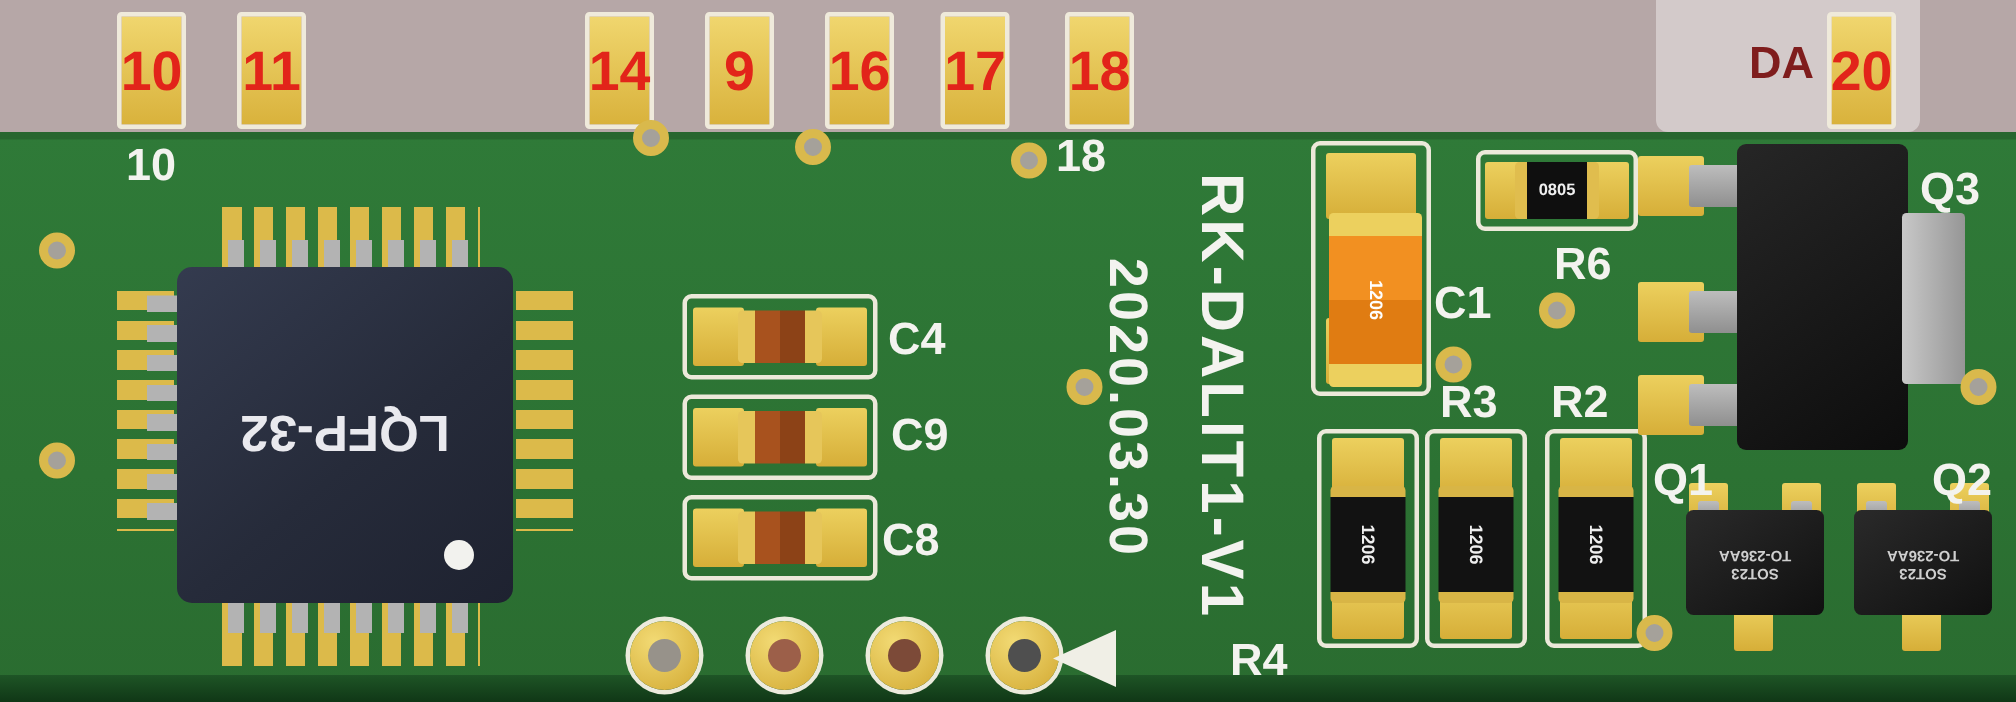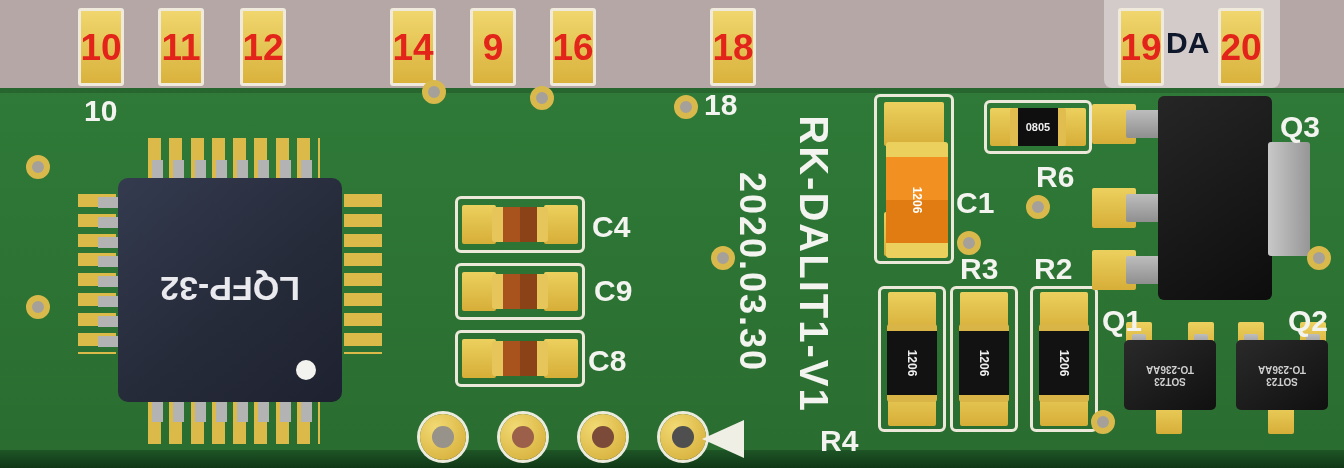--- a/index.html
+++ b/index.html
@@ -7,21 +7,21 @@
          font-family:"Liberation Sans",sans-serif;}
   .abs{position:absolute;}
   .board-main{background:linear-gradient(180deg,#2f7a38 0%,#2c7233 60%,#2a6c30 100%);}
   .edge-bottom{background:linear-gradient(180deg,#1e5526,#103716);}
   .tab-shadow{background:rgba(0,0,0,.16);}
   .pad{background:linear-gradient(180deg,#f0d66e,#d9b23c);border:3px solid #efeadb;border-radius:3px;
        box-sizing:border-box;display:flex;align-items:center;justify-content:center;}
   .top-pad{top:8px;width:46px;height:78px;}
   .rednum{color:#e2241a;font-weight:bold;font-size:37px;line-height:1;}
   .silk{position:absolute;color:#f3f3ef;font-weight:bold;font-size:30px;line-height:1;white-space:nowrap;}
-  .dark-label{position:absolute;color:#0f172a;font-weight:bold;font-size:30px;line-height:1;}
+  .dark-label{position:absolute;color:#7f1d1d;font-weight:bold;font-size:30px;line-height:1;}
   .gold{background:linear-gradient(180deg,#ecd05e,#d6ae38);border-radius:2px;}
   .outline{border:3px solid #ece9da;border-radius:6px;box-sizing:border-box;}
   .via{border-radius:50%;background:#a5a19a;border:6px solid #d9b94c;box-sizing:border-box;width:24px;height:24px;}
   .chip-body{background:linear-gradient(140deg,#343b4f 0%,#262b3a 55%,#1e2230 100%);border-radius:10px;}
   .pad-row-h{background:repeating-linear-gradient(90deg,#dcba4a 0 13px,rgba(0,0,0,0) 13px 21.3px);}
   .lead-row-h{background:repeating-linear-gradient(90deg,#b3b3b3 0 11px,rgba(0,0,0,0) 11px 21.3px);}
   .pad-col-v{background:repeating-linear-gradient(180deg,#dcba4a 0 13px,rgba(0,0,0,0) 13px 19.8px);}
   .lead-col-v{background:repeating-linear-gradient(180deg,#b3b3b3 0 11px,rgba(0,0,0,0) 11px 19.8px);}
   .cap-small{background:linear-gradient(90deg,#e6c65a 0 20%,#a8521e 20% 50%,#8c4217 50% 80%,#e6c65a 80%);border-radius:3px;}
   .cap-orange{background:linear-gradient(180deg,#ecd05e 0 13%,#f29021 13% 50%,#e07c12 50% 87%,#ecd05e 87%);border-radius:3px;}
@@ -52,39 +52,36 @@
   <div class="abs tab-shadow" style="left:0;top:88px;width:1344px;height:5px;"></div>
   <div class="abs edge-bottom" style="left:0;top:450px;width:1344px;height:18px;"></div>
   <div class="abs" style="left:1104px;top:0;width:176px;height:88px;background:rgba(255,255,255,.4);border-radius:0 0 8px 8px;"></div>
 
   <div class="abs pad top-pad" style="left:78px;">
       <span class="rednum">10</span>
     </div>
   <div class="abs pad top-pad" style="left:158px;">
       <span class="rednum">11</span>
     </div>
-  <div class="abs pad top-pad" style="left:240px;">
-      <span class="rednum">12</span>
-    </div>
   <div class="abs pad top-pad" style="left:390px;">
       <span class="rednum">14</span>
     </div>
   <div class="abs pad top-pad" style="left:470px;">
       <span class="rednum">9</span>
     </div>
   <div class="abs pad top-pad" style="left:550px;">
       <span class="rednum">16</span>
     </div>
+  <div class="abs pad top-pad" style="left:627px;">
+      <span class="rednum">17</span>
+    </div>
   <div class="abs pad top-pad" style="left:710px;">
       <span class="rednum">18</span>
     </div>
 
-  <div class="abs pad top-pad" style="left:1118px;">
-      <span class="rednum">19</span>
-    </div>
   <div class="abs pad top-pad" style="left:1218px;">
       <span class="rednum">20</span>
     </div>
   <div class="dark-label" style="left:1166px;top:28px;">DA</div>
 
   <div class="silk" style="left:84px;top:96px;">10</div>
   <div class="silk" style="left:704px;top:90px;">18</div>
 
   <div class="silk rotc rot90" style="left:752px;top:272px;font-size:36px;letter-spacing:2px;">2020.03.30</div>
   <div class="silk rotc rot90" style="left:814px;top:264px;font-size:40px;letter-spacing:2px;">RK-DALIT1-V1</div>

